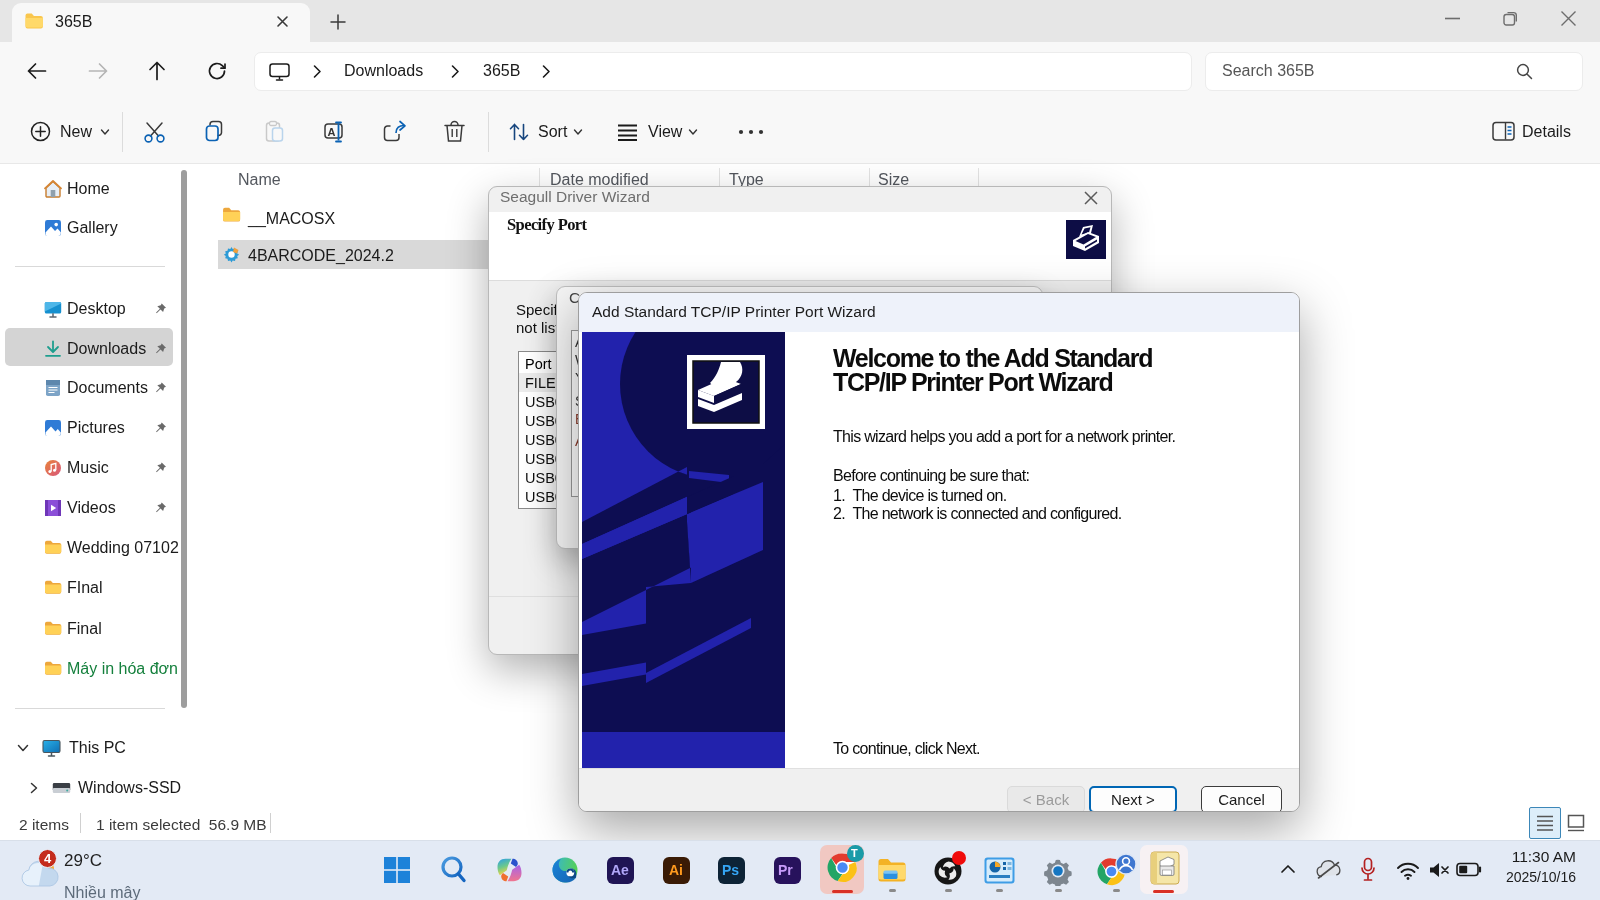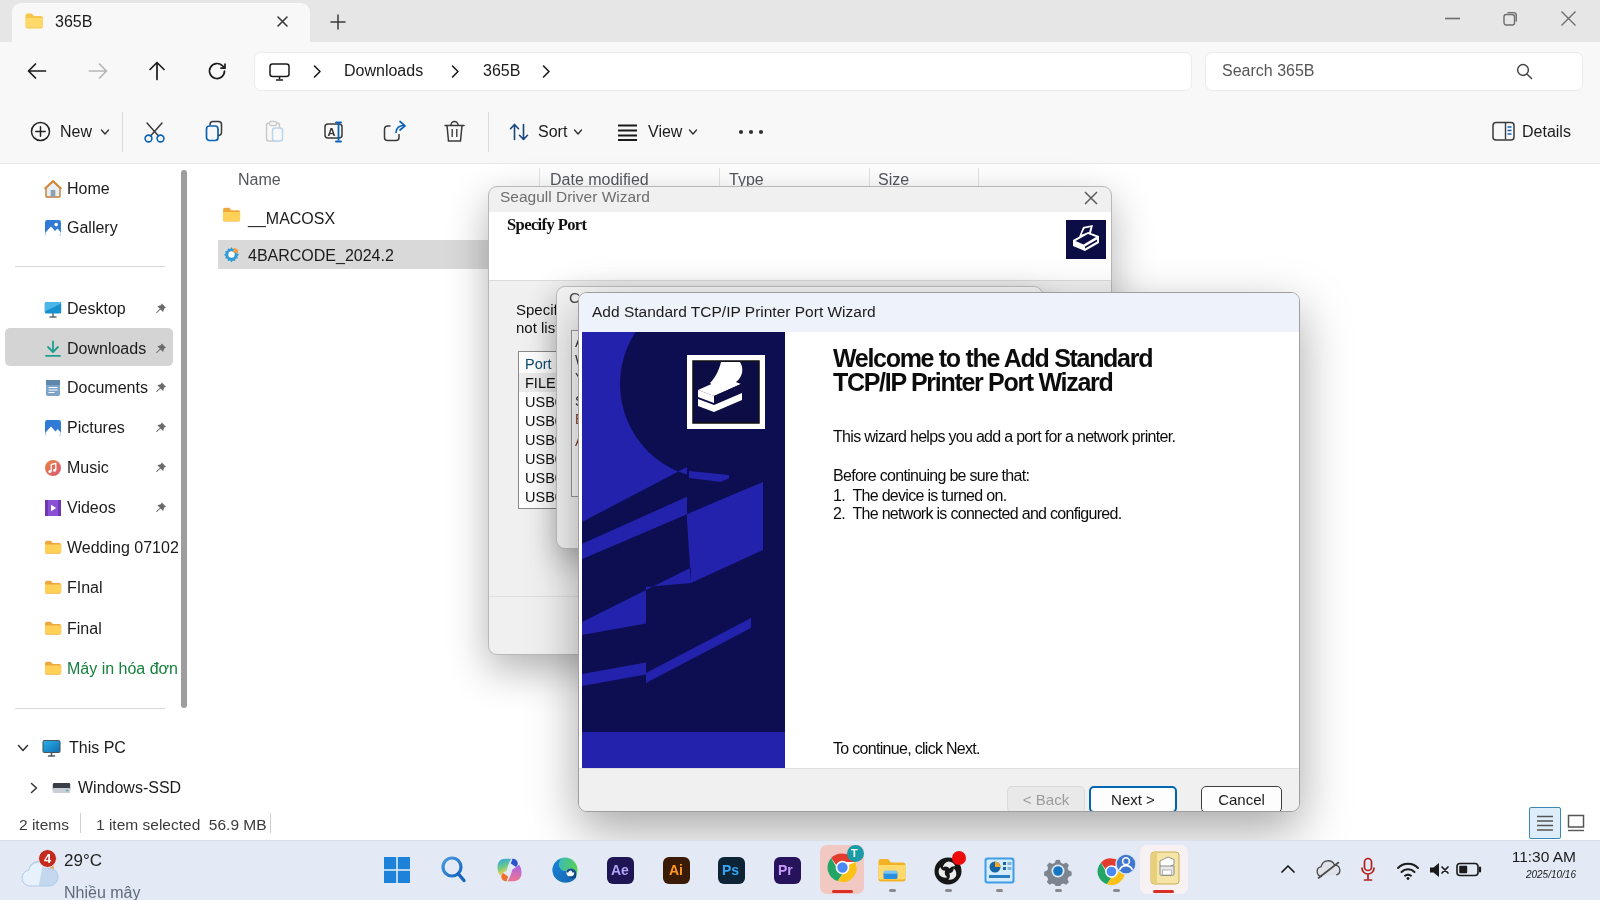--- a/index.html
+++ b/index.html
@@ -463,21 +463,21 @@
       <path d="M15.5 14.5 L18.5 8.5 L24.5 7.2 L23 12.5 Z" fill="#0d0d45"></path>
       <path d="M7 20 L22 12 L33 16 L33 23 L19 31 L7 26 Z" fill="#fff"></path>
       <path d="M9.5 21 L22 14 L30 17 L17.5 24.5 Z" fill="#0d0d45"></path>
       <path d="M19 26.5 L31 19.5 L31 21.5 L19 28.5 Z" fill="#0d0d45"></path>
     </svg>
   </div>
   <div class="abs txt" style="left:516px;top:301px;font-size:15px;color:#111;">Specify the port th</div>
   <div class="abs txt" style="left:516px;top:319px;font-size:15px;color:#111;">not listed, you can</div>
 
   <div class="abs" style="left:518px;top:351px;width:300px;height:158px;background:#fff;border:1px solid #8a8a8a;"></div>
-  <div class="abs txt" style="left:525px;top:356px;font-size:14.5px;color:#0c4a6e;">Port</div>
+  <div class="abs txt" style="left:525px;top:356px;font-size:14.5px;color:#000000;">Port</div>
   <div class="abs" style="left:519px;top:373px;width:180px;height:19px;background:#ececec;"></div>
   <div class="abs txt" style="left:525px;top:375px;font-size:14.5px;color:#111;">FILE:</div>
   <div class="abs txt" style="left:525px;top:394px;font-size:14.5px;color:#111;">USB001</div>
   <div class="abs txt" style="left:525px;top:413px;font-size:14.5px;color:#111;">USB002</div>
   <div class="abs txt" style="left:525px;top:432px;font-size:14.5px;color:#111;">USB003</div>
   <div class="abs txt" style="left:525px;top:451px;font-size:14.5px;color:#111;">USB004</div>
   <div class="abs txt" style="left:525px;top:470px;font-size:14.5px;color:#111;">USB005</div>
   <div class="abs txt" style="left:525px;top:489px;font-size:14.5px;color:#111;">USB006</div>
   <div class="abs" style="left:489px;top:596px;width:622px;height:1px;background:#dfdfdf;"></div>
 
@@ -778,15 +778,15 @@
   </svg>
     </div>
   <div class="abs" style="left:1456px;top:862px;">
       <svg width="26" height="15" viewBox="0 0 26 15">
     <rect x="1" y="1.5" width="21" height="12" rx="3" fill="none" stroke="#1b1b1b" stroke-width="1.6"></rect>
     <rect x="3.2" y="3.7" width="8" height="7.6" rx="1" fill="#1b1b1b"></rect>
     <path d="M24 5.5 v4" stroke="#1b1b1b" stroke-width="2.2" stroke-linecap="round"></path>
   </svg>
     </div>
   <div class="abs txt" style="left:1495px;top:848px;width:81px;text-align:right;font-size:15.5px;color:#1b1b1b;">11:30 AM</div>
-  <div class="abs txt" style="left:1480px;top:869px;width:96px;text-align:right;font-size:10px;color:#1b1b1b;font-style:italic;">2025/10/16</div>
+  <div class="abs txt" style="left:1480px;top:869px;width:96px;text-align:right;font-size:14px;color:#1b1b1b;">2025/10/16</div>
 
 </div>
 
 </body></html>

